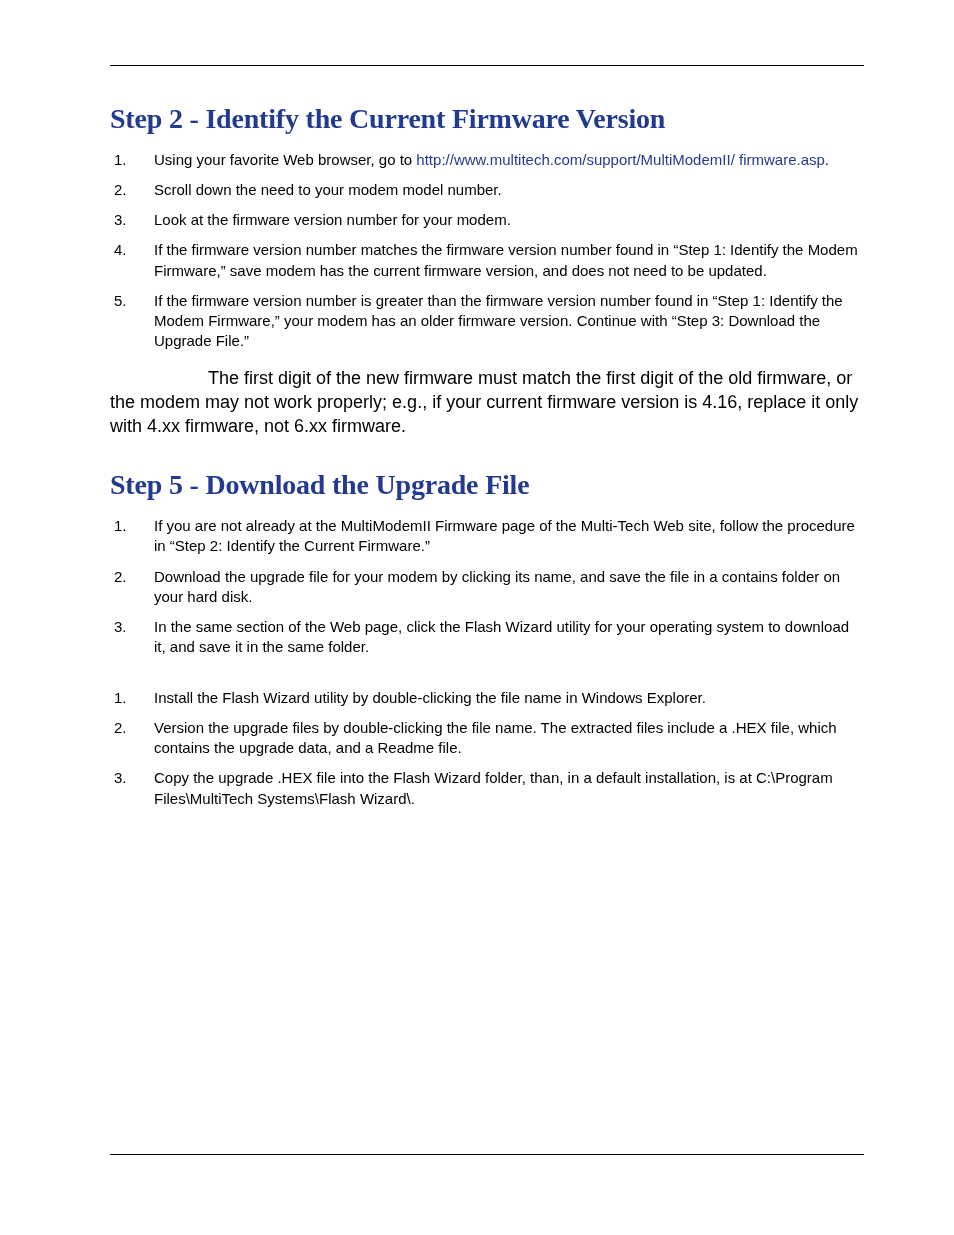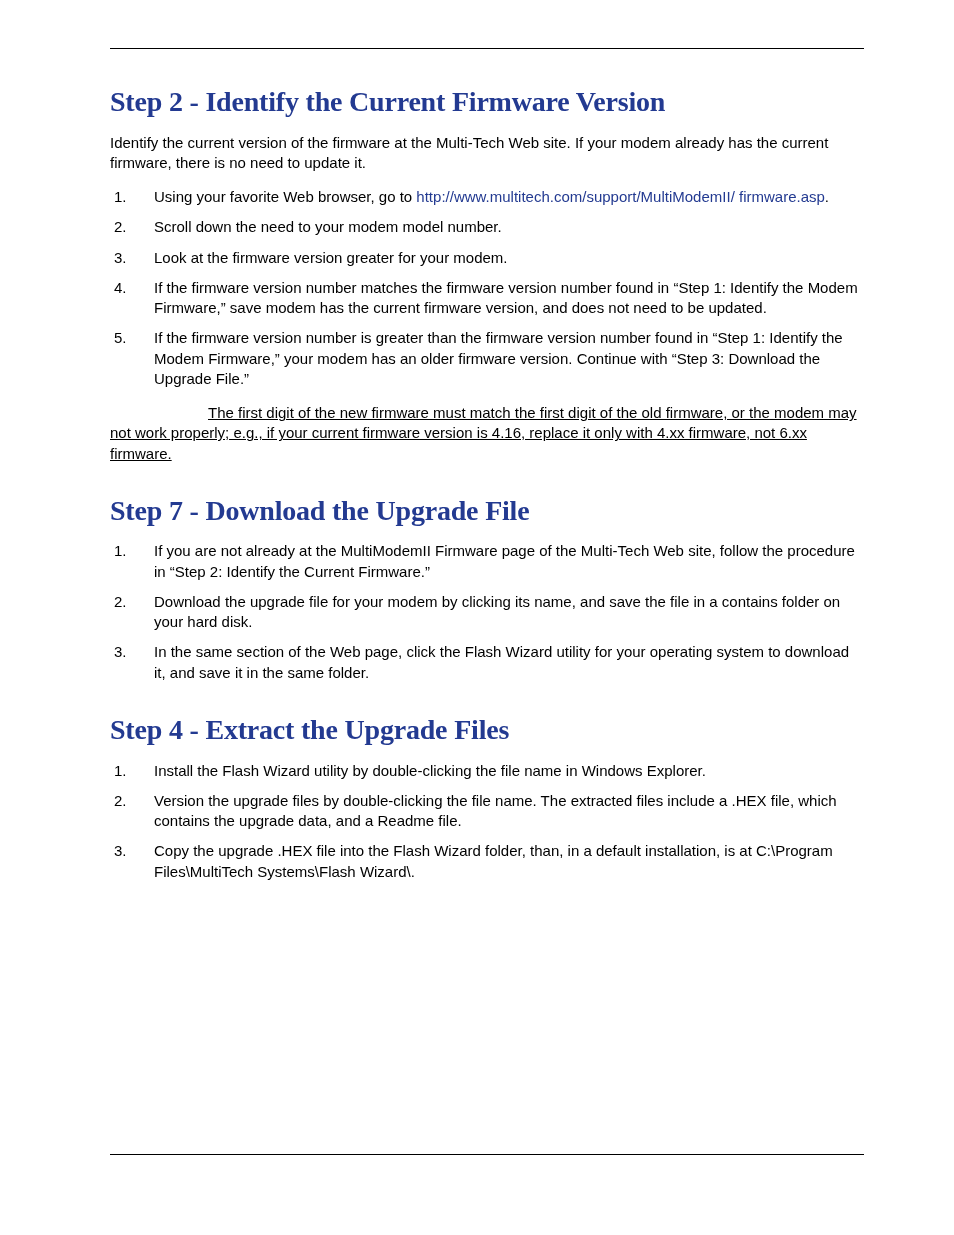--- a/index.html
+++ b/index.html
@@ -6,21 +6,21 @@
     margin: 0;
     padding: 0;
     font-family: Arial, Helvetica, sans-serif;
     background: #fff;
     color: #000;
   }
   .page {
     width: 954px;
     height: 1235px;
     box-sizing: border-box;
-    padding: 34px 90px 40px 110px;
+    padding: 51px 90px 40px 110px;
     position: relative;
   }
   hr.top-rule, hr.bottom-rule {
     border: none;
     border-top: 1px solid #000;
     margin: 0;
   }
   hr.top-rule { margin-top: 14px; margin-bottom: 36px; }
   hr.bottom-rule { position: absolute; left: 110px; right: 90px; bottom: 80px; }
   h2.step-heading {
@@ -51,61 +51,58 @@
     line-height: 1.35;
     margin-bottom: 10px;
   }
   ol.steps > li::before {
     content: counter(item) ".";
     position: absolute;
     left: 4px;
     top: 0;
   }
   p.note {
-    font-size: 15px;
+    font-size: 18px;
     line-height: 1.35;
     margin: 0 0 28px 0;
     text-indent: 98px;
-    text-decoration: underline;
   }
   .section { margin-bottom: 30px; }
   a.link { color: #233a91; text-decoration: none; }
 </style>
 </head>
 <body>
 
 <div class="page">
   <hr class="top-rule">
 
   <div class="section">
     <h2 class="step-heading">Step 2 - Identify the Current Firmware Version</h2>
-    <p class="intro">Identify the current version of the firmware at the Multi-Tech Web site. If your modem already has the current firmware, there is no need to update it.</p>
     <ol class="steps">
       <li>
         <span>Using your favorite Web browser, go to </span><a href="#" class="link">http://www.multitech.com/support/MultiModemII/ firmware.asp</a><span>.</span>
       </li>
       <li>Scroll down the need to your modem model number.</li>
-      <li>Look at the firmware version greater for your modem.</li>
+      <li>Look at the firmware version number for your modem.</li>
       <li>If the firmware version number matches the firmware version number found in “Step 1: Identify the Modem Firmware,” save modem has the current firmware version, and does not need to be updated.</li>
       <li>If the firmware version number is greater than the firmware version number found in “Step 1: Identify the Modem Firmware,” your modem has an older firmware version. Continue with “Step 3: Download the Upgrade File.”</li>
     </ol>
     <p class="note">The first digit of the new firmware must match the first digit of the old firmware, or the modem may not work properly; e.g., if your current firmware version is 4.16, replace it only with 4.xx firmware, not 6.xx firmware.</p>
   </div>
 
   <div class="section">
-    <h2 class="step-heading">Step 7 - Download the Upgrade File</h2>
+    <h2 class="step-heading">Step 5 - Download the Upgrade File</h2>
     <ol class="steps">
       <li>If you are not already at the MultiModemII Firmware page of the Multi-Tech Web site, follow the procedure in “Step 2: Identify the Current Firmware.”</li>
       <li>Download the upgrade file for your modem by clicking its name, and save the file in a contains folder on your hard disk.</li>
       <li>In the same section of the Web page, click the Flash Wizard utility for your operating system to download it, and save it in the same folder.</li>
     </ol>
   </div>
 
   <div class="section">
-    <h2 class="step-heading">Step 4 - Extract the Upgrade Files</h2>
     <ol class="steps">
       <li>Install the Flash Wizard utility by double-clicking the file name in Windows Explorer.</li>
       <li>Version the upgrade files by double-clicking the file name. The extracted files include a .HEX file, which contains the upgrade data, and a Readme file.</li>
       <li>Copy the upgrade .HEX file into the Flash Wizard folder, than, in a default installation, is at C:\Program Files\MultiTech Systems\Flash Wizard\.</li>
     </ol>
   </div>
 
   <hr class="bottom-rule">
 </div>
 

